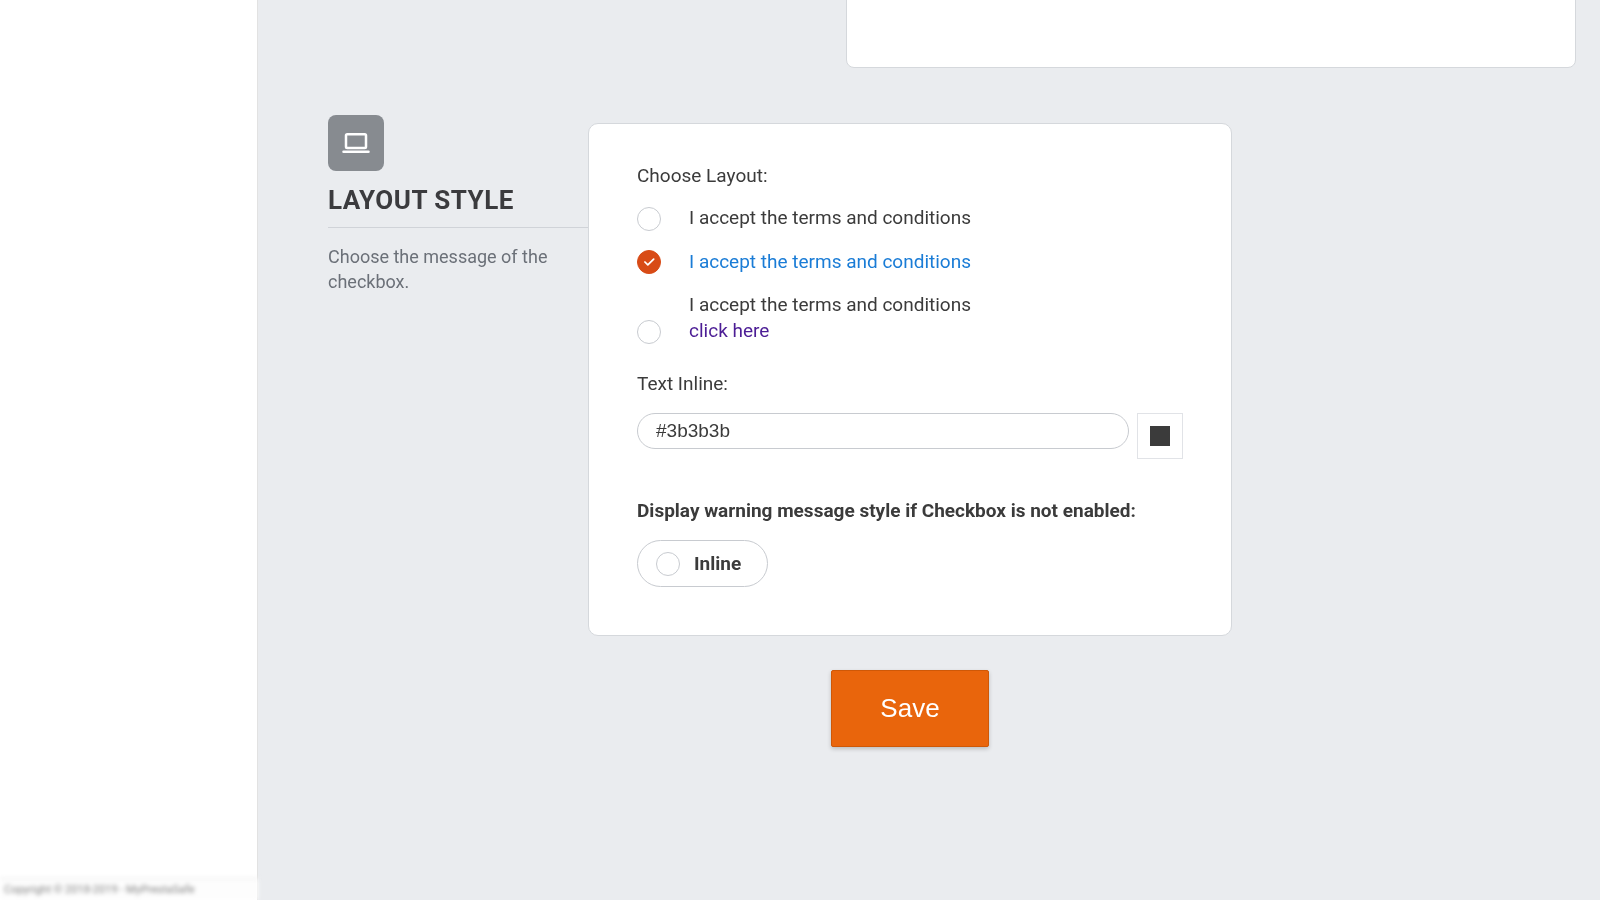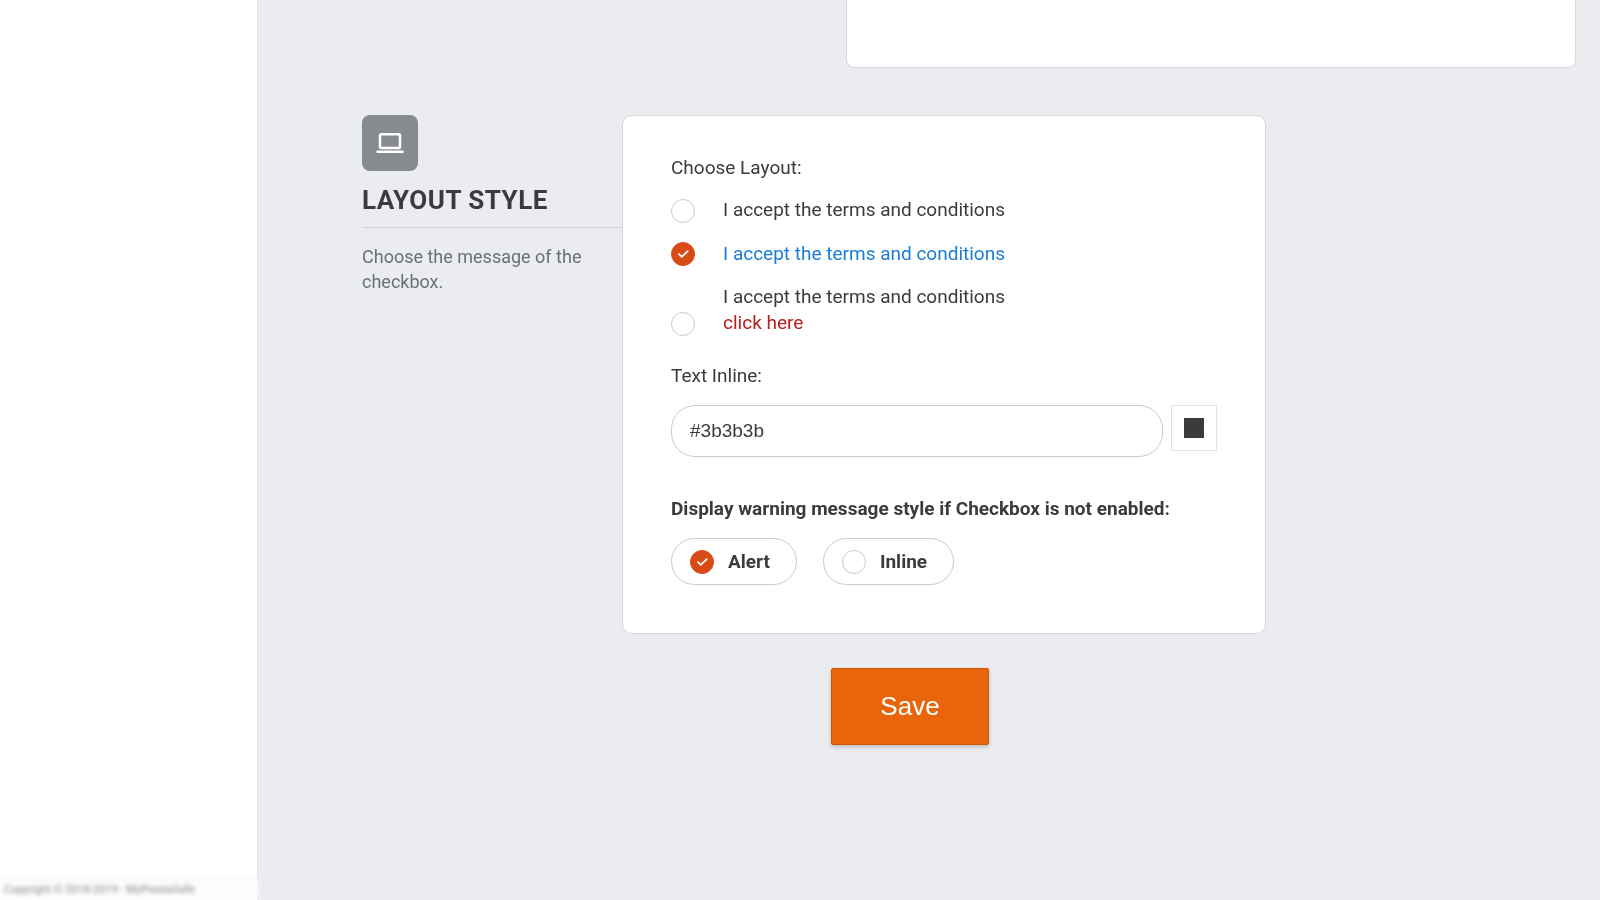--- a/index.html
+++ b/index.html
@@ -40,21 +40,21 @@
   border: 1px solid #d5d8dc;
   border-radius: 8px;
 }
 .row {
   display: flex;
   margin-top: 115px;
   align-items: flex-start;
 }
 .section-label {
   width: 260px;
-  margin-left: 104px;
+  margin-left: 70px;
   flex-shrink: 0;
 }
 .icon-box {
   width: 56px;
   height: 56px;
   background: #878b90;
   border-radius: 8px;
   display: flex;
   align-items: center;
   justify-content: center;
@@ -77,20 +77,21 @@
   color: #6b7078;
   line-height: 1.4;
 }
 .card {
   background: #fff;
   border: 1px solid #d5d8dc;
   border-radius: 10px;
   width: 644px;
   padding: 40px 48px 48px 48px;
   margin-left: 0;
+  margin-top: 8px;
 }
 .field-label {
   font-size: 19px;
   color: #3b3b3b;
   margin-bottom: 18px;
 }
 .layout-option {
   display: flex;
   align-items: flex-end;
   margin-bottom: 18px;
@@ -114,31 +115,31 @@
   border-color: #d84b16;
 }
 .radio-check-svg { display: none; }
 .radio-circle.checked .radio-check-svg { display: block; }
 .opt-text {
   font-size: 19px;
   color: #3b3b3b;
   line-height: 1.35;
 }
 .opt-text.link-style { color: #1a7cd6; }
-.sub-link { color: #b91c1c; }
+.sub-link { color: #4c1d95; }
 .text-color-section { margin-top: 28px; }
 .color-row {
   display: flex;
   align-items: stretch;
   gap: 8px;
   margin-top: 10px;
 }
 .color-input {
   flex: 1;
-  height: 52px;
+  height: 36px;
   border: 1px solid #c8cbd0;
   border-radius: 24px;
   padding: 0 18px;
   font-size: 19px;
   color: #3b3b3b;
   outline: none;
 }
 .color-swatch-wrap {
   width: 46px;
   height: 46px;
@@ -263,28 +264,20 @@
             <div class="color-swatch-wrap">
               <div class="color-swatch"></div>
             </div>
           </div>
         </div>
 
         <div class="warning-section">
           <div class="field-label">Display warning message style if Checkbox is not enabled:</div>
           <div class="pill-row">
             <div class="pill">
-              <span class="radio-circle checked">
-                <svg class="radio-check-svg" width="14" height="14" viewBox="0 0 24 24">
-                    <path d="M5 12l5 5L20 7" stroke="#fff" stroke-width="3" fill="none" stroke-linecap="round" stroke-linejoin="round"></path>
-                  </svg>
-              </span>
-              <span class="pill-label">Alert</span>
-            </div>
-            <div class="pill">
               <span class="radio-circle">
                 
               </span>
               <span class="pill-label">Inline</span>
             </div>
           </div>
         </div>
 
       </div>
     </div>

